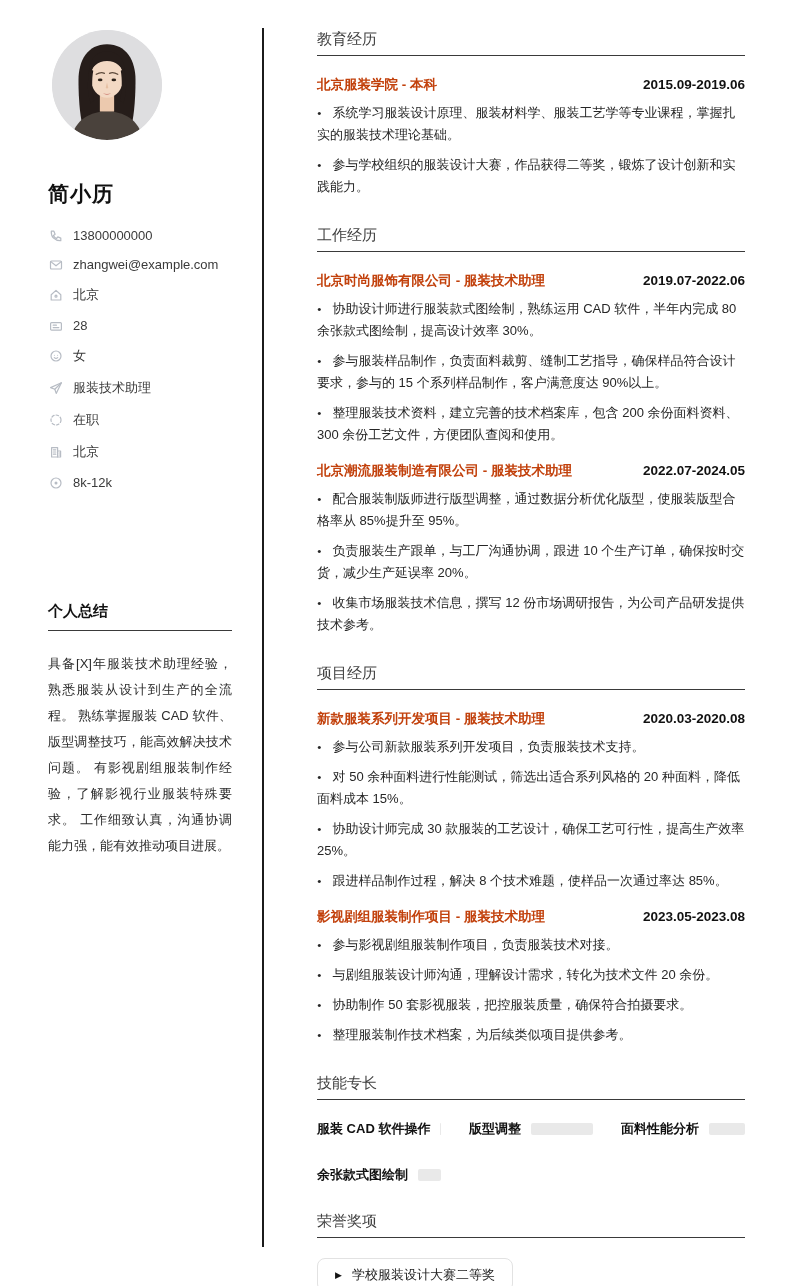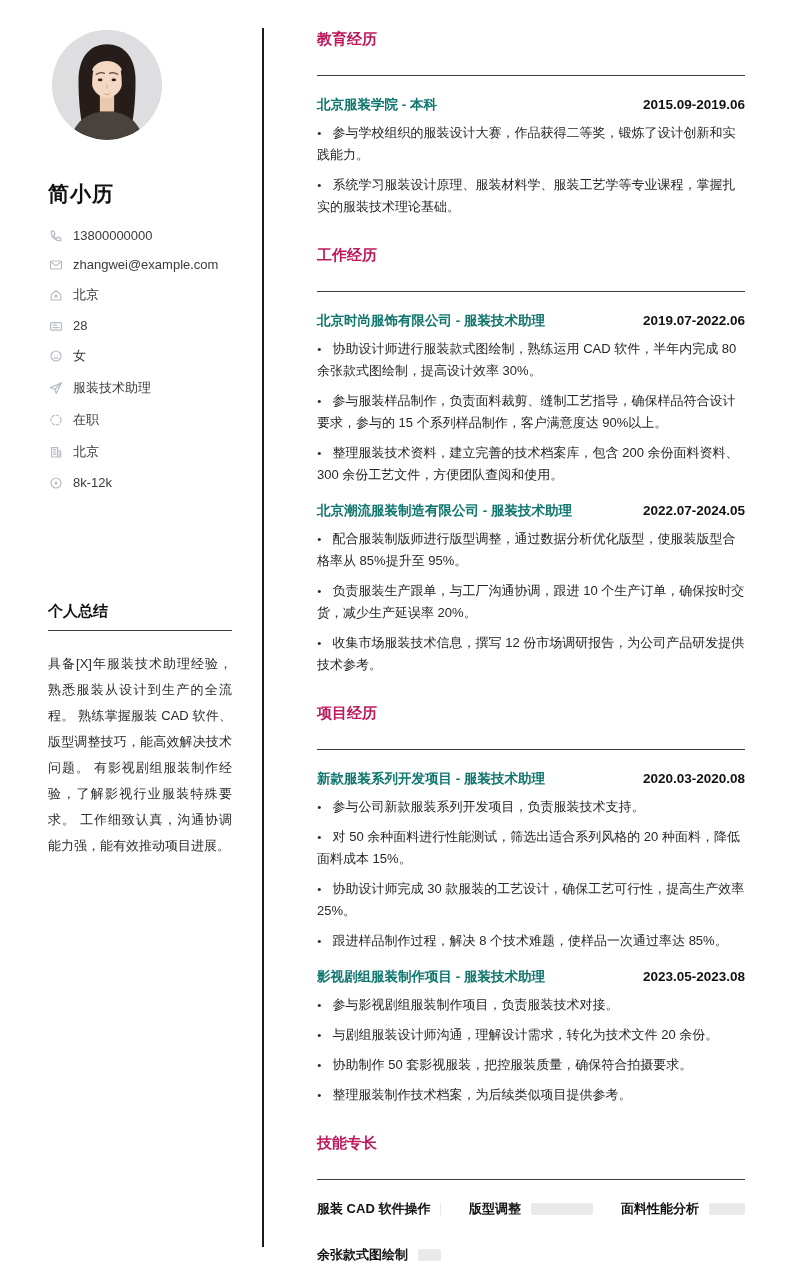--- a/index.html
+++ b/index.html
@@ -20,24 +20,24 @@
   .contact-row .cicon svg { width:14px; height:14px; stroke:#b7bcc4; fill:none; stroke-width:1.2; stroke-linecap:round; stroke-linejoin:round; }
   .contact-row .ctext { font-size:13px; color:#3a3a3a; }
 
   .summary { margin-top:112px; }
   .side-sec-title { font-size:15px; font-weight:700; color:#111; padding-bottom:9px; border-bottom:1.5px solid #3a3a3a; }
   .summary-text { margin-top:20px; font-size:13px; line-height:26px; color:#2b2b2b; text-align:justify; }
 
   
   .main { position:absolute; left:317px; top:30px; width:428px; }
   .section { margin-bottom:28px; }
-  .sec-title { font-size:15px; font-weight:700; color:#be185d; padding-bottom:26px; border-bottom:1.5px solid #3a3a3a; margin-bottom:20px; }
+  .sec-title { font-size:15px; font-weight:400; color:#404040; padding-bottom:6px; border-bottom:1.5px solid #3a3a3a; margin-bottom:20px; }
   .entry { margin-bottom:16px; }
   .entry-head { display:flex; justify-content:space-between; align-items:baseline; margin-bottom:4px; }
-  .entry-title { font-size:13.5px; font-weight:700; color:#0f766e; }
+  .entry-title { font-size:13.5px; font-weight:700; color:#c2410c; }
   .entry-date { font-size:13.5px; font-weight:700; color:#111; white-space:nowrap; }
   .bullet { font-size:13px; line-height:22px; color:#262626; margin-top:8px; }
   .bullet .dot { display:inline-block; margin-right:11px; transform:scale(.9); }
 
   
   .skills-grid { display:grid; grid-template-columns:1fr 1fr 1fr; column-gap:22px; row-gap:20px; margin-top:4px;gap:28px; }
   .skill-cell { display:flex; align-items:center; }
   .skill-label { font-size:13px; font-weight:700; color:#111; white-space:nowrap; margin-right:10px; }
   .skill-bar { flex:1; height:12px; background:#e9e9e9; border-radius:2px; position:relative; overflow:hidden; }
   .skill-fill { height:100%; background:#262626; clip-path:polygon(0 0,100% 0,calc(100% - 6px) 100%,0 100%); }
@@ -175,22 +175,22 @@
 
   <div class="main">
 
     <div class="section">
       <div class="sec-title">教育经历</div>
       <div class="entry">
         <div class="entry-head">
           <span class="entry-title">北京服装学院 - 本科</span>
           <span class="entry-date">2015.09-2019.06</span>
         </div>
+        <div class="bullet"><span class="dot">•</span><span>系统学习服装设计原理、服装材料学、服装工艺学等专业课程，掌握扎实的服装技术理论基础。</span></div>
         <div class="bullet"><span class="dot">•</span><span>参与学校组织的服装设计大赛，作品获得二等奖，锻炼了设计创新和实践能力。</span></div>
-        <div class="bullet"><span class="dot">•</span><span>系统学习服装设计原理、服装材料学、服装工艺学等专业课程，掌握扎实的服装技术理论基础。</span></div>
       </div>
     </div>
 
     <div class="section">
       <div class="sec-title">工作经历</div>
       <div class="entry">
         <div class="entry-head">
           <span class="entry-title">北京时尚服饰有限公司 - 服装技术助理</span>
           <span class="entry-date">2019.07-2022.06</span>
         </div>

